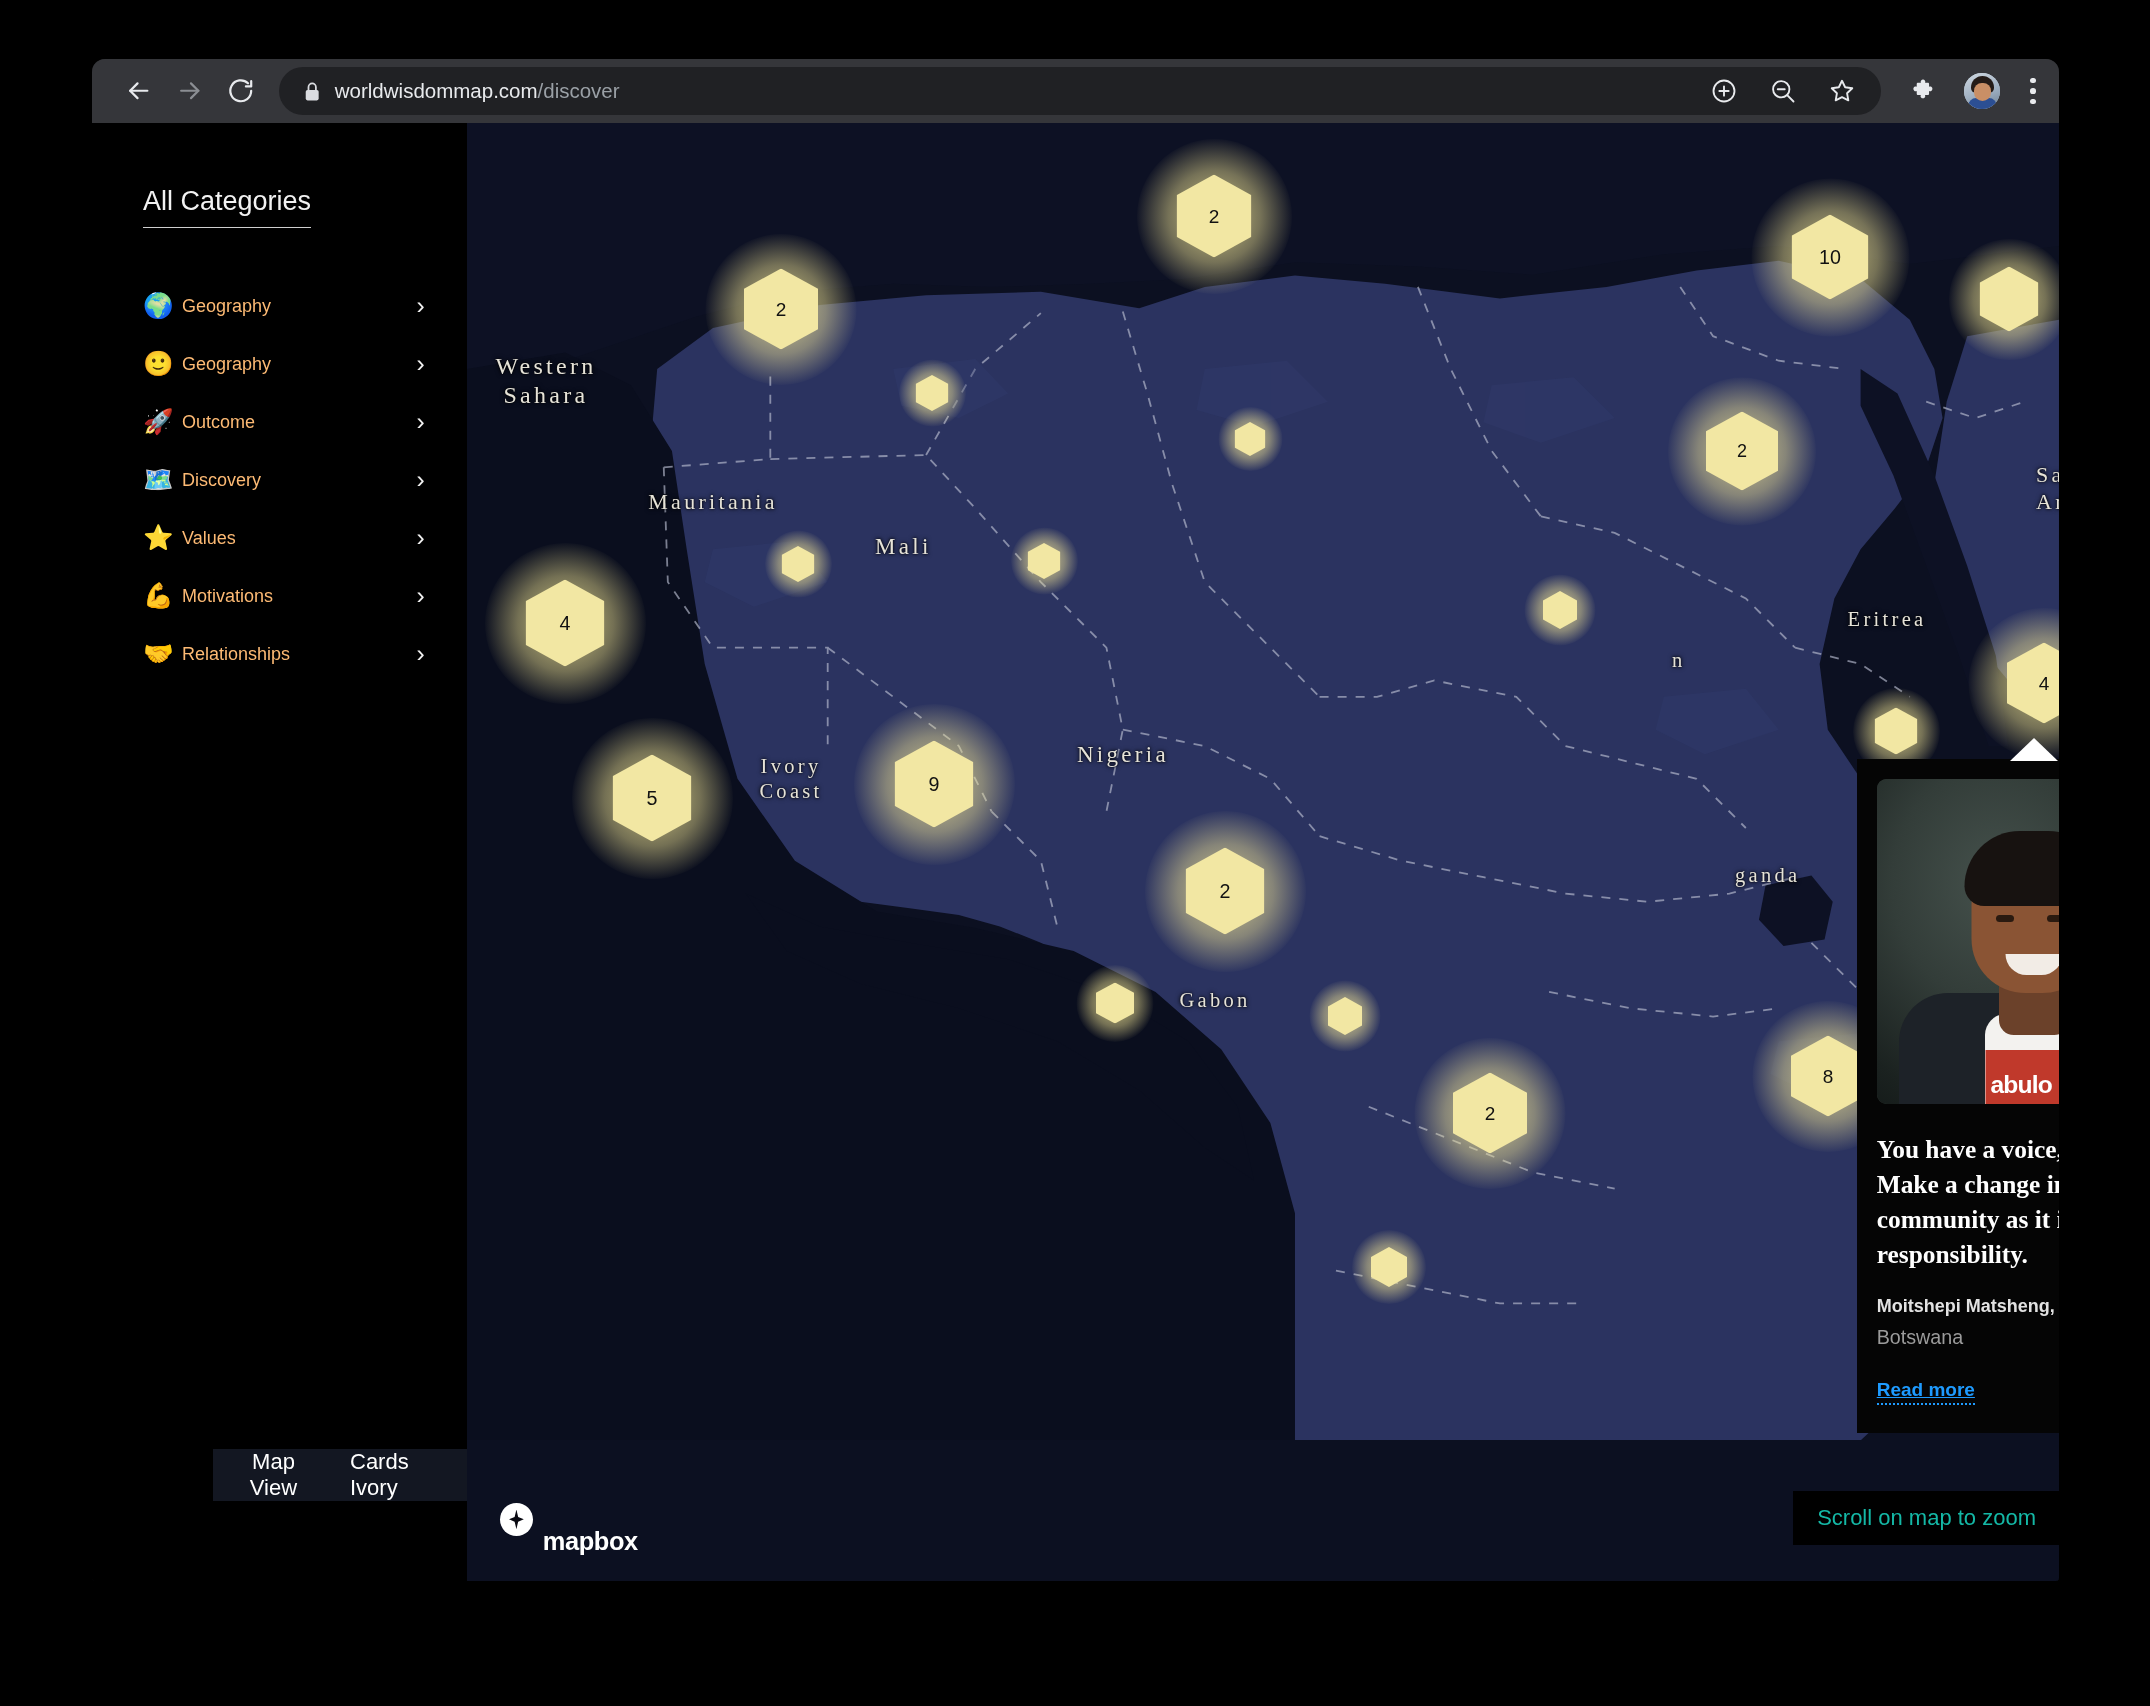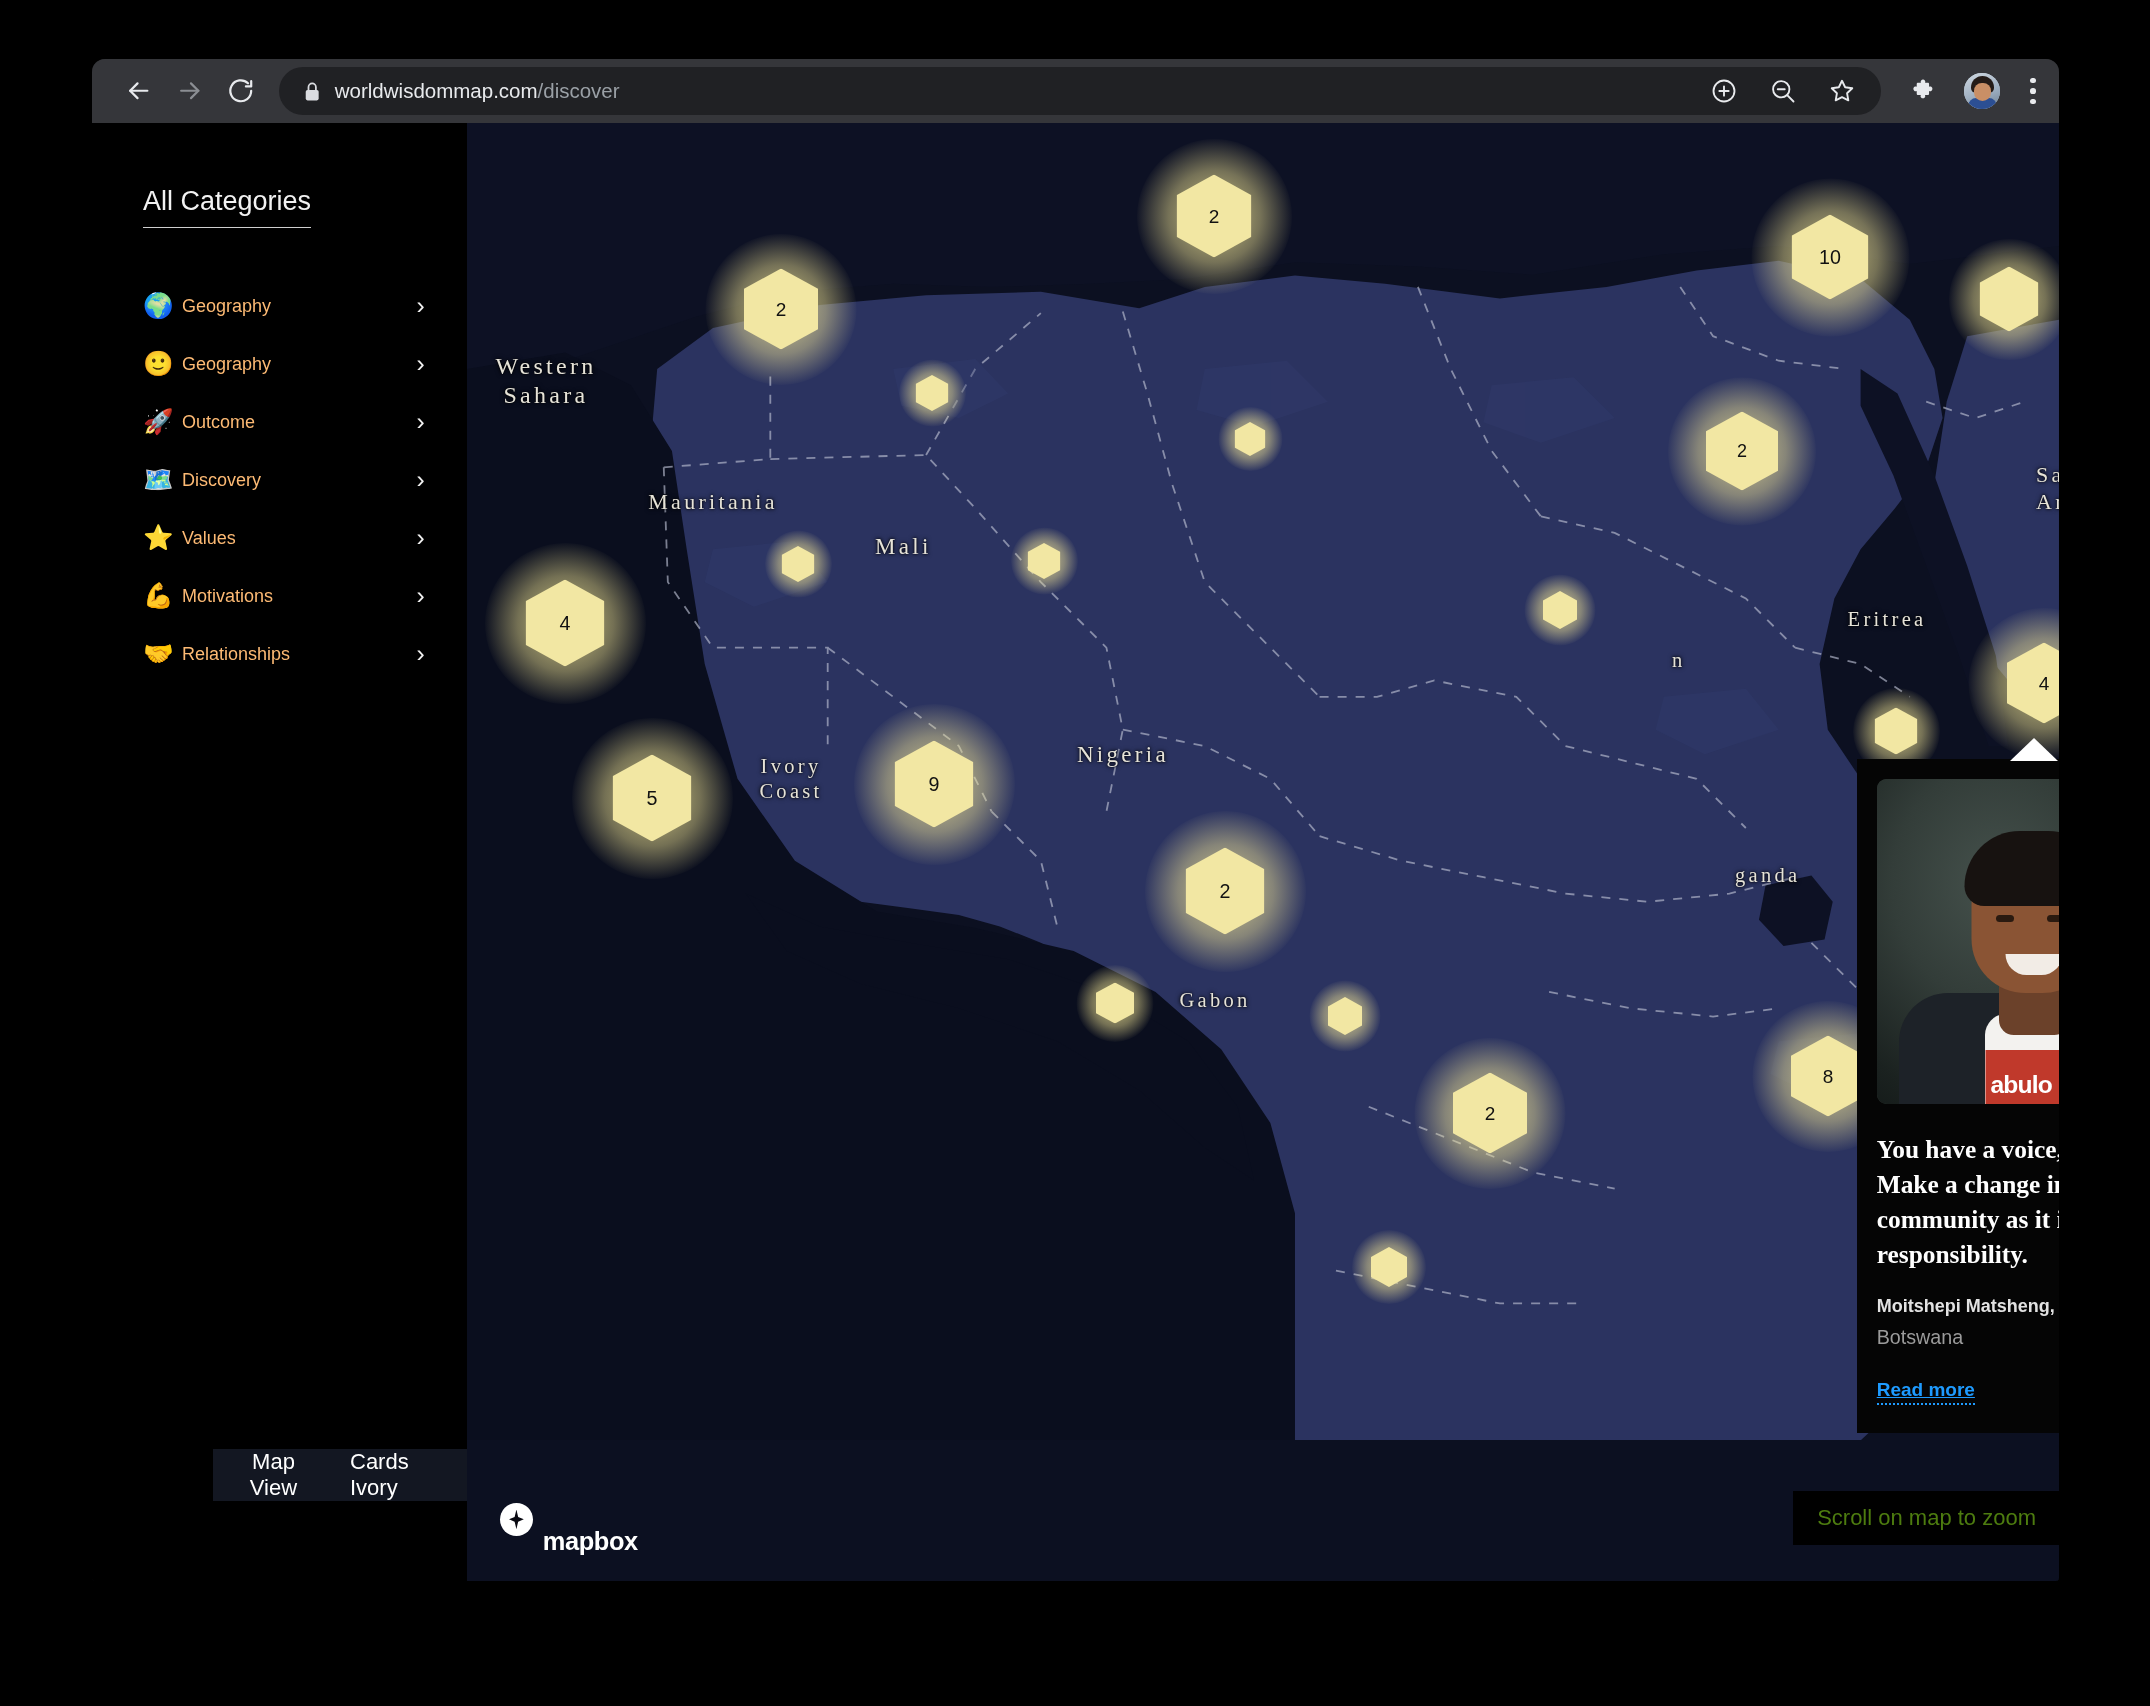--- a/index.html
+++ b/index.html
@@ -295,21 +295,21 @@
   }
   #mapbox-mark::after {
     content: ""; position: absolute; left: 9px; top: 6.6px;
     width: 14.8px; height: 19.7px; background: #0a0a12;
     clip-path: polygon(50% 0%, 62% 38%, 100% 50%, 62% 62%, 50% 100%, 38% 62%, 0% 50%, 38% 38%);
   }
   #mapbox-text { color: #ffffff; font-size: 25.4px; font-weight: 700; letter-spacing: -0.4px; margin-top: 45px; }
 
   #scroll-hint {
     position: absolute; right: 0; bottom: 36px;
-    background: #000; color: #4d7c0f;
+    background: #000; color: #14b8a6;
     font-size: 22px; padding: 14px 23px 14px 24.6px;
     z-index: 30;
   }
 </style>
 </head>
 <body>
 
 <div id="browser-window">
 
 

